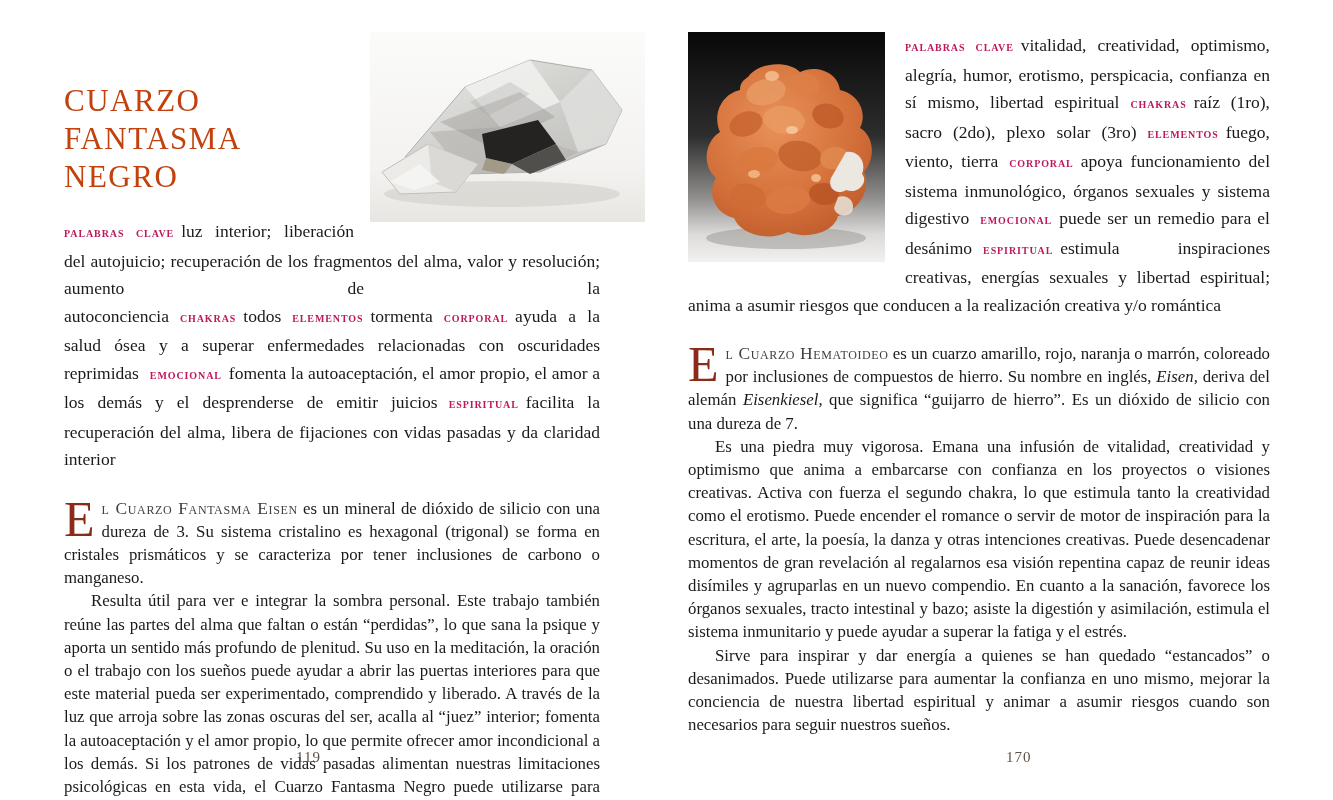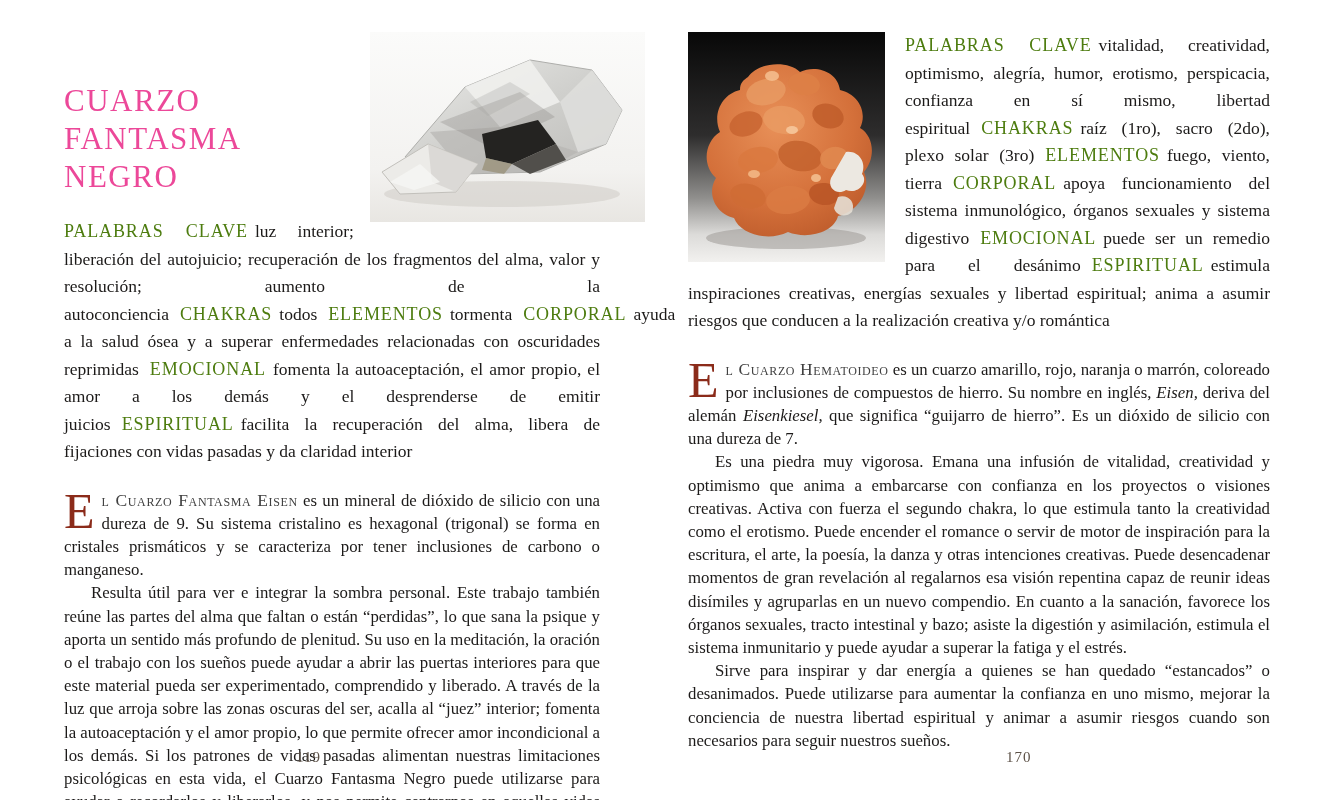--- a/index.html
+++ b/index.html
@@ -16,31 +16,31 @@
   .page-right{left:666px;width:667px;padding:32px 63px 0 22px;}
 
   
   .photo{display:block;margin:0;padding:0;}
   .photo-left{float:right;width:275px;height:190px;margin:0 -45px 14px 16px;}
   .photo-right{float:left;width:197px;height:230px;margin:0 20px 14px 0;}
 
   
   .title{
     font-size:31px;line-height:38px;font-weight:normal;
-    letter-spacing:1.5px;color:#ec4899;margin:0;
+    letter-spacing:1.5px;color:#c2410c;margin:0;
   }
   .page-left .title{margin-top:50px;margin-bottom:22px;}
   .page-right .title{margin-top:46px;margin-bottom:18px;}
 
   
   .props{
     margin:0;font-size:17.5px;line-height:27.5px;text-align:justify;
   }
   .plabel{
-    color:#4d7c0f;font-weight:normal;font-size:18px;letter-spacing:0.9px;
+    color:#be185d;font-weight:bold;font-size:10px;letter-spacing:0.9px;
     margin-right:7px;white-space:nowrap;
   }
   .plabel.not-first{margin-left:11px;}
 
   
   .bodytext{margin-top:23px;}
   .para{margin:0;font-size:16.8px;line-height:23.2px;text-align:justify;}
   .para.indent{text-indent:27px;}
   .dropcap{
     float:left;color:#8b2b1a;font-size:50px;line-height:38px;
@@ -96,21 +96,21 @@
         <polygon points="58,112 108,132 86,160 62,150" fill="#d7d5d1" opacity="0.8"></polygon>
         <polygon points="20,150 50,132 70,150 44,158" fill="#f6f6f4" opacity="0.8"></polygon>
       </svg>
     </figure>
 
     <h1 class="title">CUARZO FANTASMA NEGRO</h1>
 
     <p class="props"><span class="plabel">PALABRAS CLAVE</span><span class="ptext">luz interior; liberación del autojuicio; recuperación de los fragmentos del alma, valor y resolución; aumento de la autoconciencia</span><span class="plabel not-first">CHAKRAS</span><span class="ptext">todos</span><span class="plabel not-first">ELEMENTOS</span><span class="ptext">tormenta</span><span class="plabel not-first">CORPORAL</span><span class="ptext">ayuda a la salud ósea y a superar enfermedades relacionadas con oscuridades reprimidas</span><span class="plabel not-first">EMOCIONAL</span><span class="ptext">fomenta la autoaceptación, el amor propio, el amor a los demás y el desprenderse de emitir juicios</span><span class="plabel not-first">ESPIRITUAL</span><span class="ptext">facilita la recuperación del alma, libera de fijaciones con vidas pasadas y da claridad interior</span></p>
 
     <div class="bodytext">
-      <p class="para"><span class="dropcap">E</span><span class="opening">l Cuarzo Fantasma Eisen</span><span> es un mineral de dióxido de silicio con una dureza de 9. Su sistema cristalino es hexagonal (trigonal) se forma en cristales prismáticos y se caracteriza por tener inclusiones de carbono o manganeso.</span></p>
+      <p class="para"><span class="dropcap">E</span><span class="opening">l Cuarzo Fantasma Eisen</span><span> es un mineral de dióxido de silicio con una dureza de 3. Su sistema cristalino es hexagonal (trigonal) se forma en cristales prismáticos y se caracteriza por tener inclusiones de carbono o manganeso.</span></p>
       <p class="para indent">Resulta útil para ver e integrar la sombra personal. Este trabajo también reúne las partes del alma que faltan o están “perdidas”, lo que sana la psique y aporta un sentido más profundo de plenitud. Su uso en la meditación, la oración o el trabajo con los sueños puede ayudar a abrir las puertas interiores para que este material pueda ser experimentado, comprendido y liberado. A través de la luz que arroja sobre las zonas oscuras del ser, acalla al “juez” interior; fomenta la autoaceptación y el amor propio, lo que permite ofrecer amor incondicional a los demás. Si los patrones de vidas pasadas alimentan nuestras limitaciones psicológicas en esta vida, el Cuarzo Fantasma Negro puede utilizarse para ayudar a recordarlos y liberarlos, y nos permite centrarnos en aquellas vidas que son relevantes para las dificultades propias de nuestra encarnación actual.</p>
 
     </div>
 
     <div class="pagenum">119</div>
   </section>
 
   <section class="page page-right">
 
     <figure class="photo photo-right" aria-label="grupo de cuarzo hematoideo naranja rojizo sobre fondo oscuro degradado">

